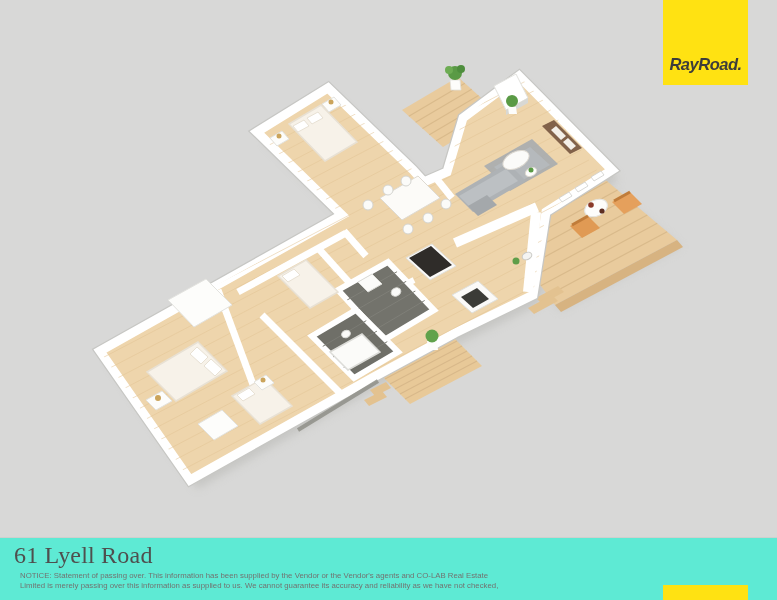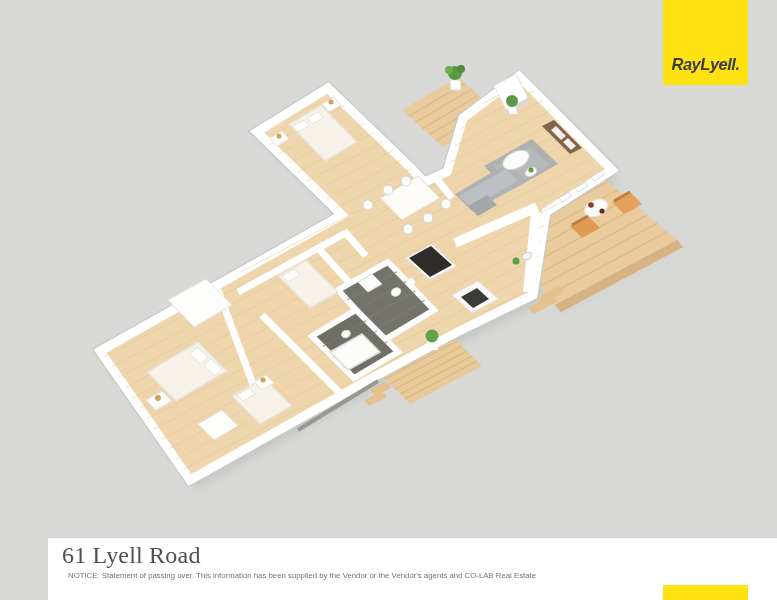--- a/index.html
+++ b/index.html
@@ -191,24 +191,25 @@
         <circle cx="461" cy="69" r="4" fill="#4e8e3d"></circle>
         <polygon points="508,107 516,107 517,114 509,114" fill="#fdfdfb"></polygon>
         <circle cx="512" cy="101" r="6" fill="#5a9a45"></circle>
         <polygon points="427,341 437,341 438,350 428,350" fill="#fdfdfb"></polygon>
         <circle cx="432" cy="336" r="6.5" fill="#61a24b"></circle>
         <line x1="298" y1="430" x2="378" y2="381" fill="none" stroke="#8f8f88" stroke-width="4" opacity="0.85"></line>
       </g>
   </svg>
 
   <div class="logo-box" style="background: rgb(255, 226, 18);">
-    <span class="logo-text" style="color: rgb(61, 61, 59);">Ray Lyell.</span>
+    <span class="logo-text" style="color: rgb(61, 61, 59);">Ray Road.</span>
   </div>
 
-  <div class="footer" style="background: #ffffff; margin-left: 48px;">
+  <div class="footer" style="background: #5eead4;">
     <h1 class="footer-title" style="color: rgb(79, 79, 78);">61 Lyell Road</h1>
     <div class="notice" style="color: rgb(114, 114, 112);">
       <div>NOTICE: Statement of passing over. This information has been supplied by the Vendor or the Vendor's agents and CO-LAB Real Estate</div>
+      <div>Limited is merely passing over this information as supplied to us. We cannot guarantee its accuracy and reliability as we have not checked,</div>
     </div>
     <div class="accent-bar" style="background: rgb(255, 226, 18);"></div>
   </div>
 
 </div>
 
 </body></html>

